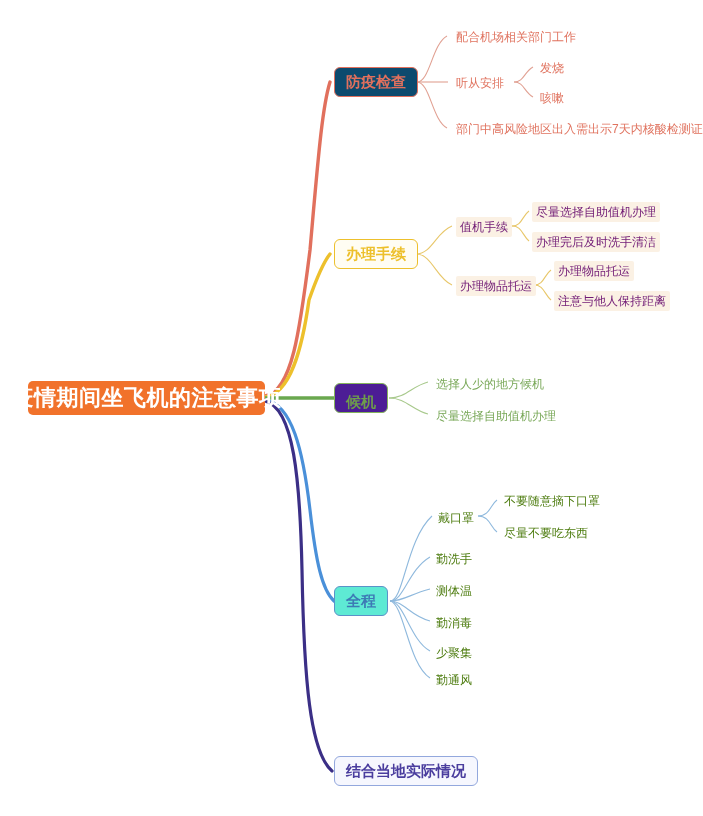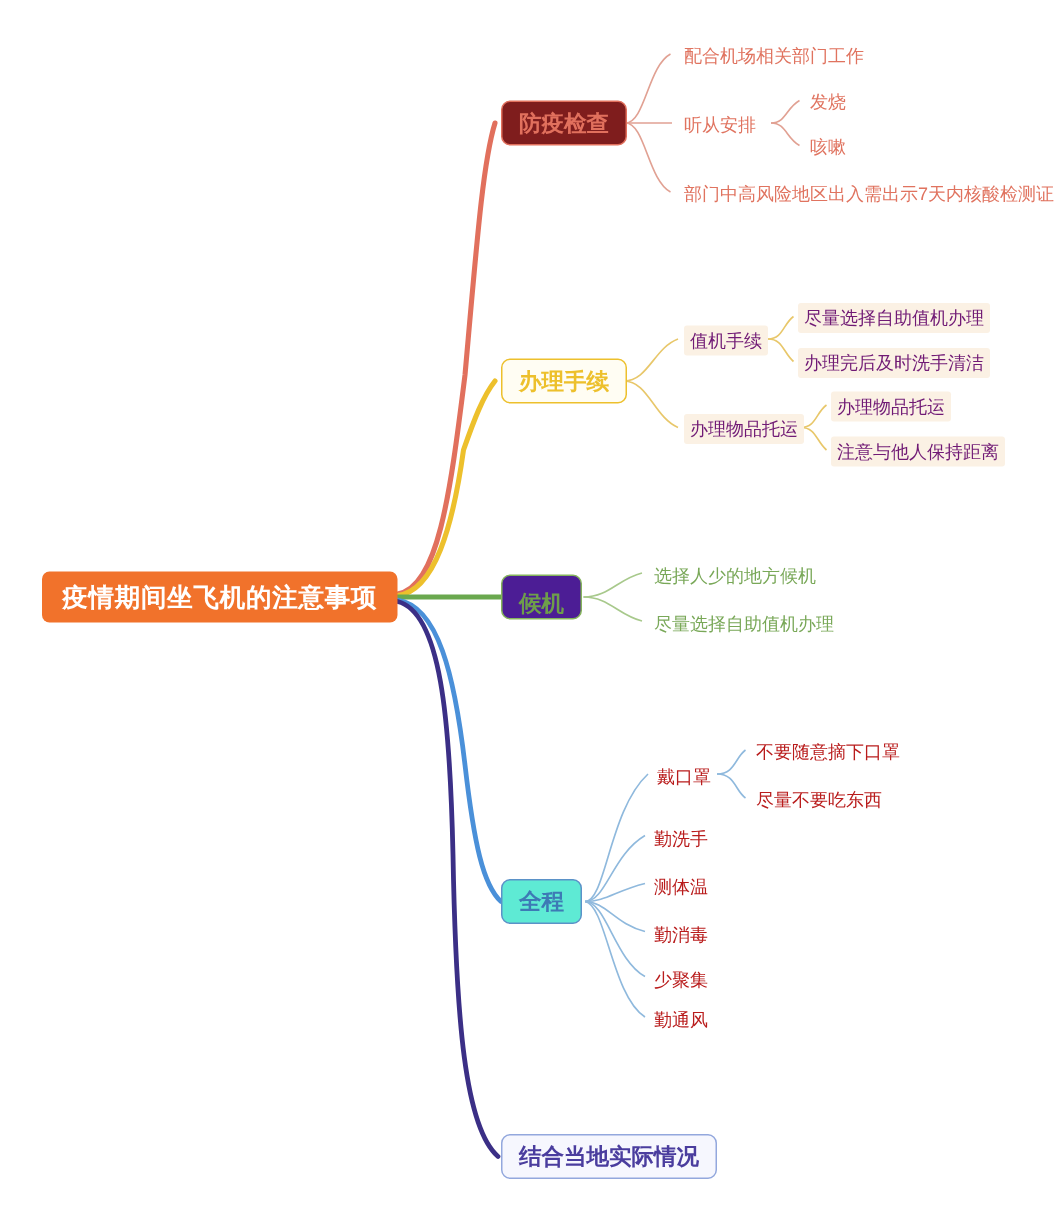--- a/index.html
+++ b/index.html
@@ -12,48 +12,48 @@
   }
   #canvas{position:absolute;left:0;top:0;width:703px;height:816px;}
   svg.links{position:absolute;left:0;top:0;width:703px;height:816px;pointer-events:none;}
 
   .node{position:absolute;box-sizing:border-box;white-space:nowrap;}
 
   
   .root{
     left:28px;top:381px;width:237px;height:34px;
     background:#f1722b;border-radius:5px;
-    color:#ffffff;font-weight:bold;font-size:17px;
+    color:#ffffff;font-weight:bold;font-size:22px;
     display:flex;align-items:center;justify-content:center;
     letter-spacing:0.5px;
   }
 
   
   .l1{
     height:30px;border-width:1.6px;border-style:solid;border-radius:6px;
     font-weight:bold;font-size:15px;
     display:flex;align-items:center;justify-content:center;
     padding:0 11px;
   }
-  .l1.red{border-color:#e1705d;color:#e1705d;background:#7f1d1d;}
+  .l1.red{border-color:#e1705d;color:#e1705d;background:#0c4a6e;}
   .l1.yellow{border-color:#edc02c;color:#edc02c;background:#fffdf3;}
   .l1.green{border-color:#85b45c;color:#6e9e4a;background:#4c1d95;align-items:flex-end;}
   .l1.blue{border-color:#5b92c8;color:#3d7ab5;background:#5eead4;}
   .l1.purple{border-color:#93a8dd;color:#4a3d9e;background:#f6f7fe;}
 
   
   .leaf{
     font-size:12px;line-height:16px;
     display:flex;align-items:center;
     padding:2px 4px;border-radius:2px;
   }
   .leaf.red{color:#e0735f;}
   .leaf.yellow{color:#701a75;background:#fbf1e4;}
   .leaf.green{color:#79a858;}
-  .leaf.blue{color:#b91c1c;}
+  .leaf.blue{color:#4d7c0f;}
 </style>
 </head>
 <body>
 
 <div id="canvas">
 
   <svg class="links" viewBox="0 0 703 816">
 
     <path d="M265,396 C292,392 300,330 310,250 C318,160 322,108 330,82" fill="none" stroke="#e1705d" stroke-width="3.4" stroke-linecap="round"></path>
 

